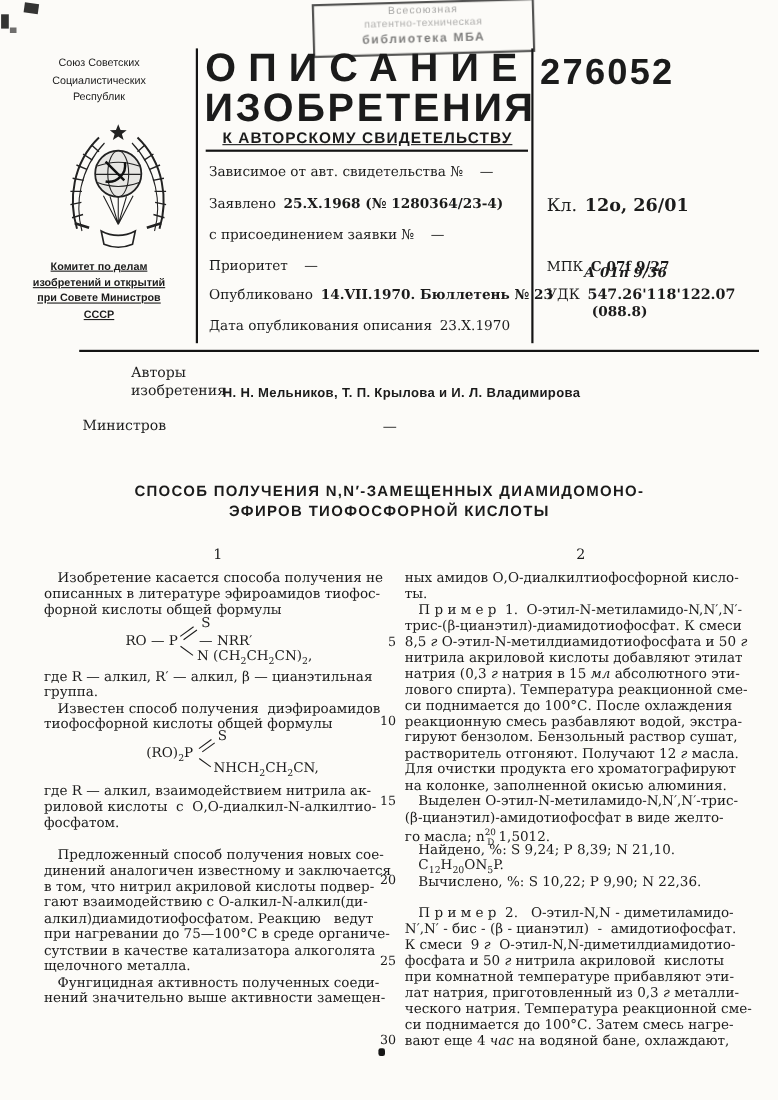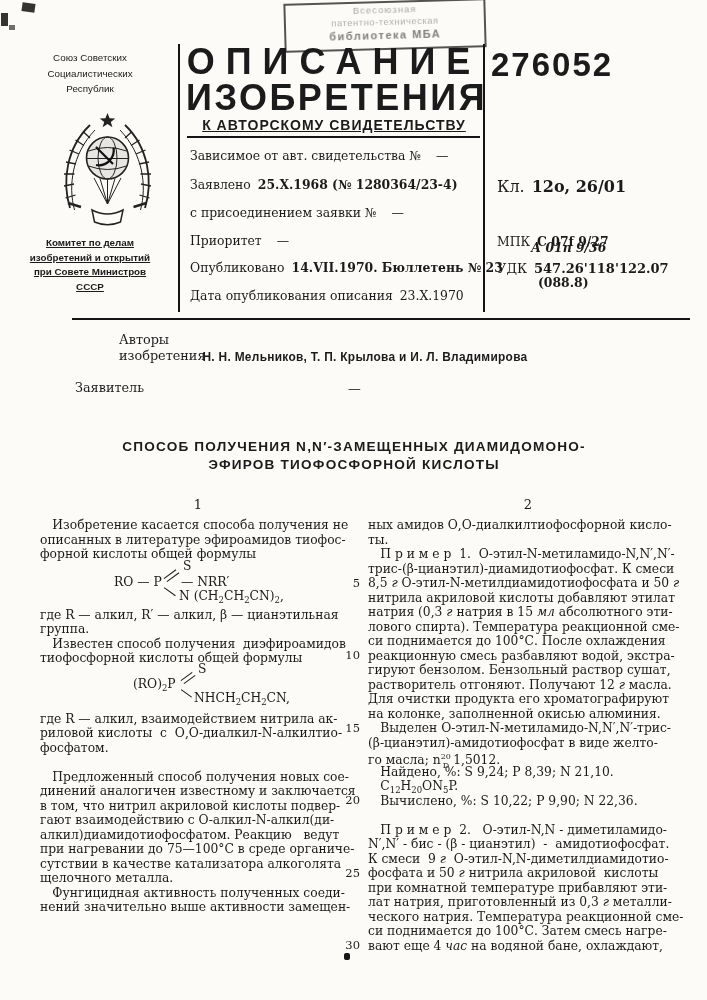--- a/index.html
+++ b/index.html
@@ -172,21 +172,21 @@
   <div class="abs udk">
     <span>УДК</span><span class="hfv b">547.26'118'122.07</span>
   </div>
   <div class="abs udk2 b">(088.8)</div>
 
   <div class="abs authors-label">
     <div>Авторы</div>
     <div>изобретения</div>
   </div>
   <div class="abs authors-names sans">Н. Н. Мельников, Т. П. Крылова и И. Л. Владимирова</div>
-  <div class="abs applicant">Заявитель</div>
+  <div class="abs applicant">Министров</div>
   <div class="abs applicant-dash">—</div>
 
   <div class="abs inv-title sans">
     <div>СПОСОБ ПОЛУЧЕНИЯ N,N′-ЗАМЕЩЕННЫХ ДИАМИДОМОНО-</div>
     <div>ЭФИРОВ ТИОФОСФОРНОЙ КИСЛОТЫ</div>
   </div>
 
   <div class="abs gut g1">5</div>
   <div class="abs gut g2">10</div>
   <div class="abs gut g3">15</div>

